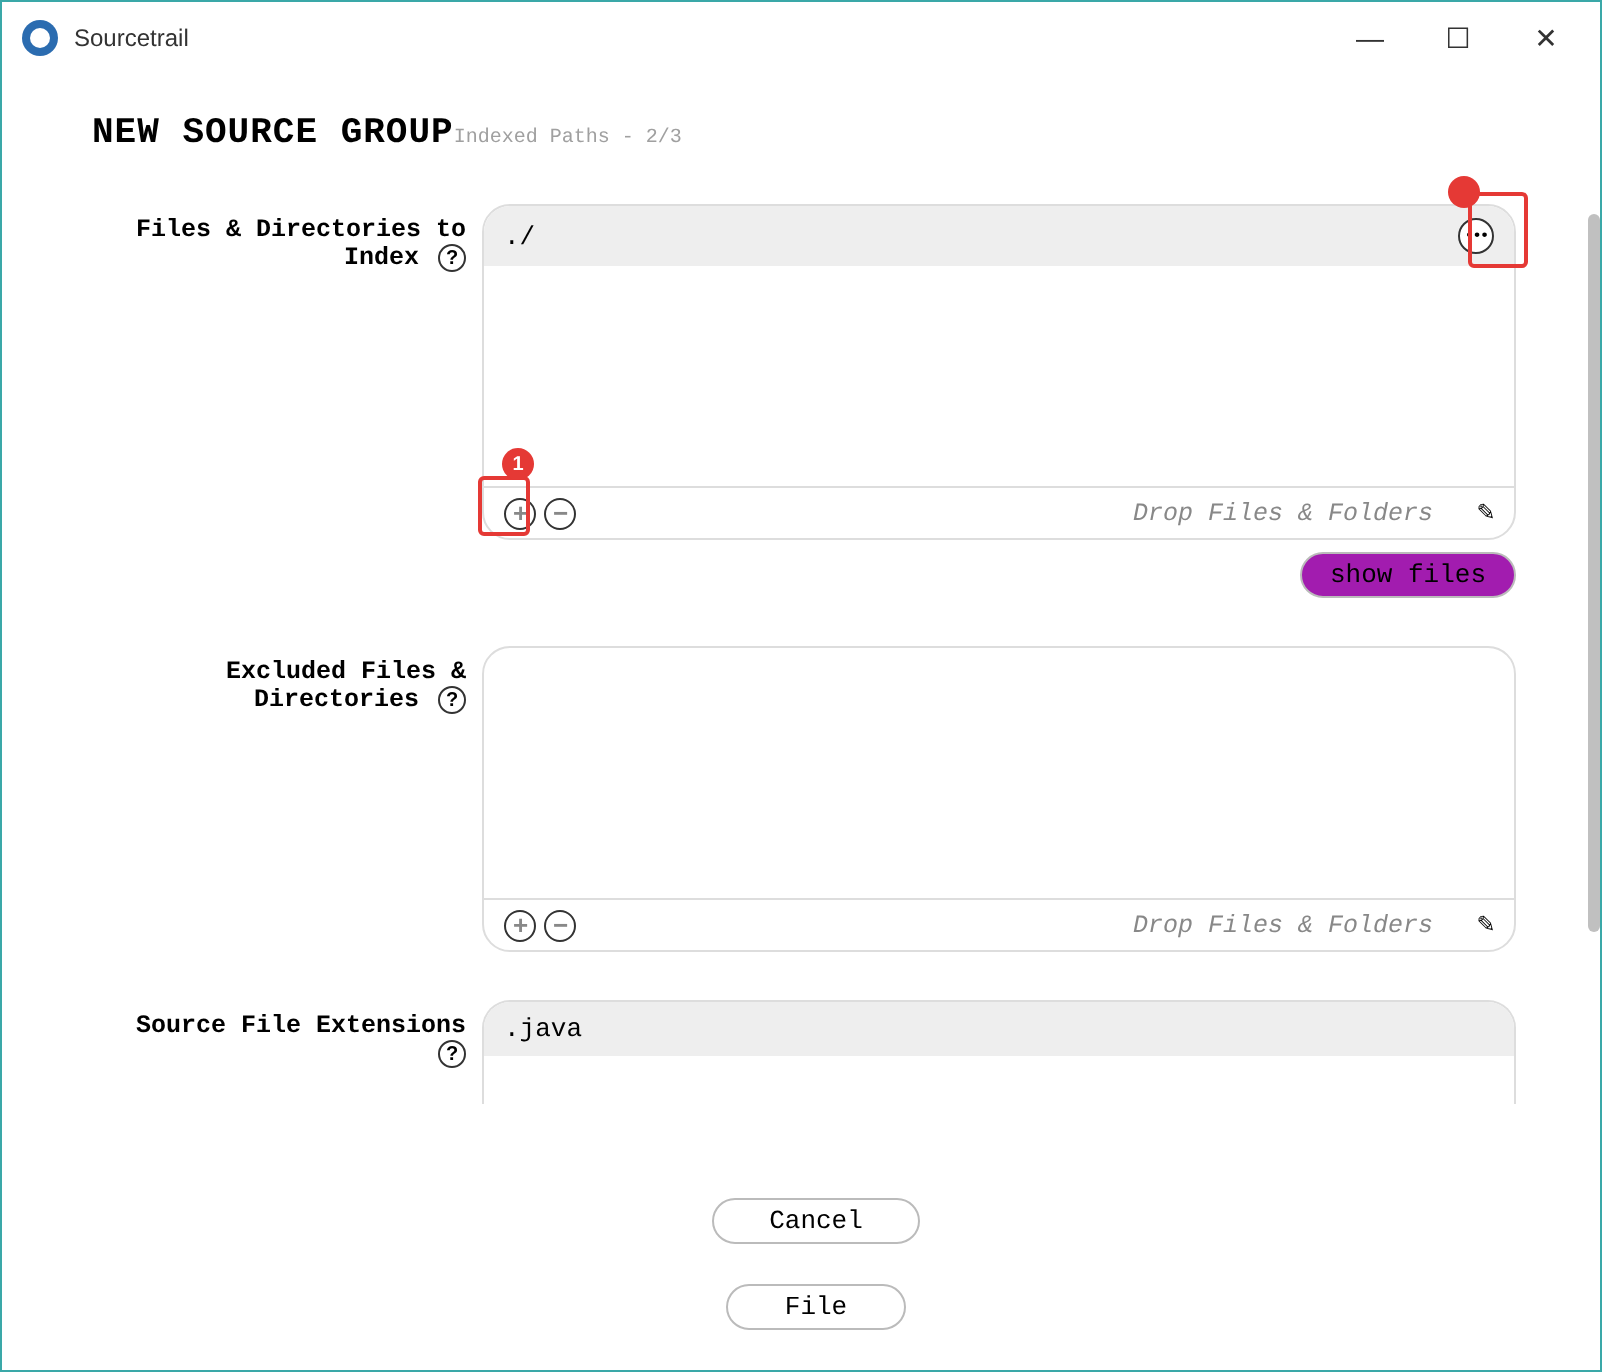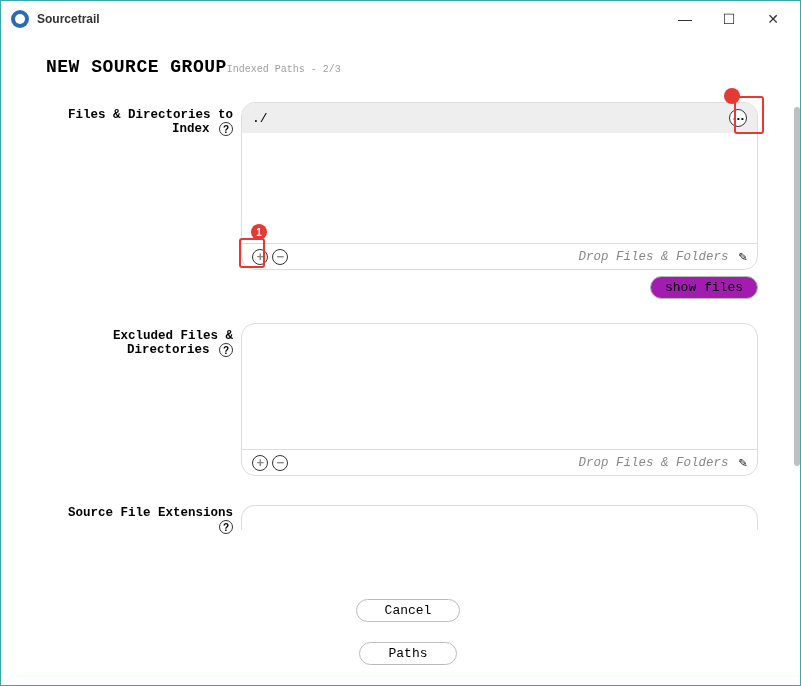--- a/index.html
+++ b/index.html
@@ -34,21 +34,21 @@
       align-items: center;
       justify-content: center;
       margin-right: 8px;
     }
     .app-icon-inner {
       width: 10px;
       height: 10px;
       border-radius: 50%;
       background: #fff;
     }
-    .titlebar-title { font-size: 12px; font-family: "Segoe UI", sans-serif; color: #333; font-weight: bold; }
+    .titlebar-title { font-size: 12px; font-family: "Segoe UI", sans-serif; color: #333; }
     .titlebar-controls { margin-left: auto; display: flex; gap: 22px; align-items: center; padding-right: 6px; }
     .tb-btn { width: 22px; height: 22px; display: flex; align-items: center; justify-content: center; cursor: pointer; font-family: sans-serif; font-size: 14px; color: #333; }
 
     .header-row {
       display: flex;
       justify-content: flex-start;
       align-items: baseline;
       padding: 20px 30px 10px 45px;
     }
     .page-title {
@@ -151,21 +151,21 @@
       align-items: center;
       justify-content: center;
       cursor: pointer;
       font-weight: bold;
       font-size: 13px;
       line-height: 1;
       margin-right: 4px;
       background: #fff;
       font-family: sans-serif;
     }
-    .footer-hint { margin-left: auto; display: flex; align-items: center; gap: 10px; }
+    .footer-hint { margin-left: auto; display: flex; align-items: center; gap: 22px; }
     .pen-icon { font-style: normal; color: #000; font-size: 14px; }
 
     .under-box { margin-top: 6px; display: flex; justify-content: flex-end; }
     .pill-btn {
       border: 1px solid #bbb;
       border-radius: 14px;
       padding: 3px 14px;
       font-family: "Courier New", monospace;
       font-size: 13px;
       background: #a21caf;
@@ -285,37 +285,40 @@
               <span class="circ-btn">−</span>
               <span class="footer-hint">
                 <span>Drop Files &amp; Folders</span>
                 <span class="pen-icon">✎</span>
               </span>
             </div>
           </div>
         </div>
       </div>
 
-      <div class="section" style="margin-bottom:0;align-items:center;">
+      <div class="section" style="margin-bottom:0;">
         <div class="section-label">
           <span>Source File Extensions</span>
           <span class="help-icon">?</span>
         </div>
         <div class="section-body">
           <div class="list-box" style="border-bottom:none; border-bottom-left-radius:0; border-bottom-right-radius:0;">
+            <div class="list-row">
+              <span class="list-row-text">.java</span>
+            </div>
             <div style="height:24px;"></div>
           </div>
         </div>
       </div>
 
     </div>
     <div class="scrollbar-track">
       <div class="scrollbar-thumb"></div>
     </div>
   </div>
 
   <div class="dialog-footer">
     <button class="nav-btn">Cancel</button>
     <div class="spacer"></div>
-    <button class="nav-btn">Paths</button>
+    <button class="nav-btn">File</button>
   </div>
 
 </div>
 
 </body></html>

